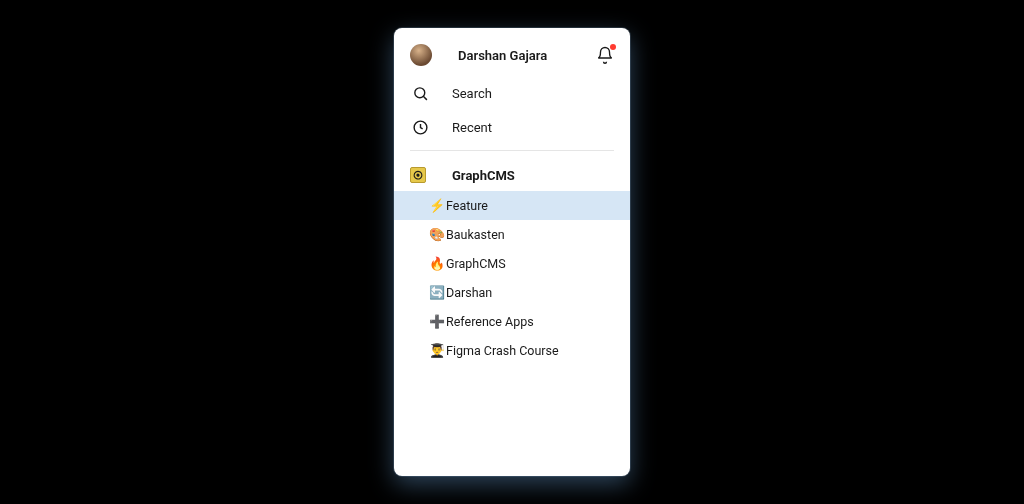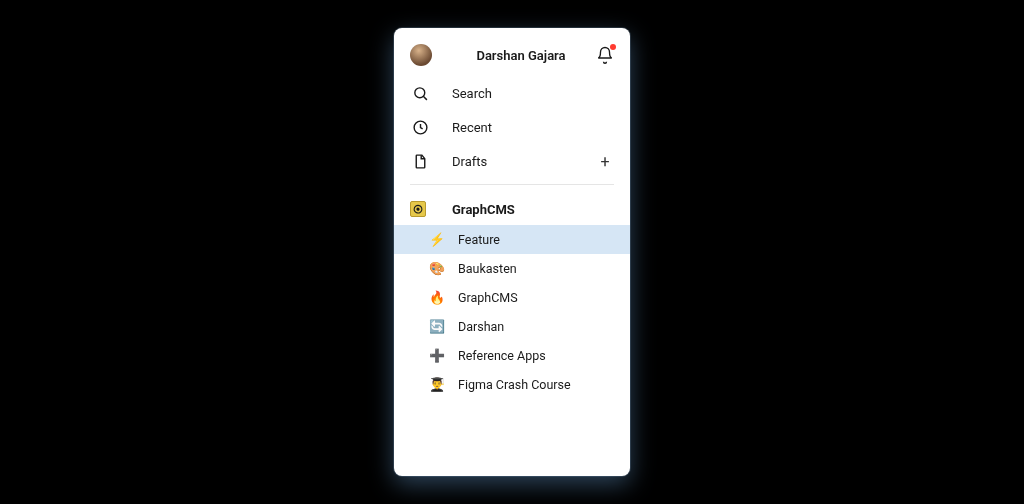--- a/index.html
+++ b/index.html
@@ -30,23 +30,22 @@
       width: 22px;
       height: 22px;
       border-radius: 50%;
       background: radial-gradient(circle at 40% 30%, #d8b28a, #6b4a32 70%);
       flex-shrink: 0;
     }
     .username {
       font-size: 13px;
       font-weight: 600;
       color: #1a1a1a;
-      margin-left: 14px;
+      margin-left: 26px;
       flex: 1;
-      text-align: center;
     }
     .bell-wrap { position: relative; width: 18px; height: 18px; }
     .bell-dot {
       position: absolute;
       top: -2px; right: -2px;
       width: 6px; height: 6px;
       background: #ff3b30;
       border-radius: 50%;
     }
     .nav-item {
@@ -89,21 +88,21 @@
     .project-item {
       display: flex;
       align-items: center;
       padding: 7px 16px 7px 34px;
       font-size: 12.5px;
       color: #1a1a1a;
       cursor: pointer;
     }
     .project-item.selected { background: #d6e6f5; }
     .proj-emoji { width: 18px; font-size: 13px; text-align:center; }
-    .proj-label { margin-left: 12px; text-align: right; }
+    .proj-label { margin-left: 0; text-align: right; }
     svg { display:block; }
   </style>
 </head>
 <body>
 
 <div class="panel">
 
   <div class="header">
     <div class="avatar"></div>
     <div class="username">Darshan Gajara</div>
@@ -130,30 +129,20 @@
     <span class="nav-icon">
       <svg width="17" height="17" viewBox="0 0 24 24" fill="none" stroke="#1a1a1a" stroke-width="2">
           <circle cx="12" cy="12" r="9"></circle>
           <polyline points="12 7 12 12 15 14"></polyline>
         </svg>
     </span>
     <span class="nav-label">Recent</span>
   </div>
 
 
-  <div class="nav-item">
-    <span class="nav-icon">
-      <svg width="17" height="17" viewBox="0 0 24 24" fill="none" stroke="#1a1a1a" stroke-width="2">
-          <path d="M14 3H7a1 1 0 0 0-1 1v16a1 1 0 0 0 1 1h10a1 1 0 0 0 1-1V8z"></path>
-          <polyline points="13 3 13 8 18 8"></polyline>
-        </svg>
-    </span>
-    <span class="nav-label">Drafts</span>
-    <span class="plus-btn">+</span>
-  </div>
 
   <div class="divider"></div>
 
   <div class="workspace-header">
     <span class="ws-icon">⦿</span>
     <span class="ws-label">GraphCMS</span>
   </div>
 
   <div id="project-list">
       <div class="project-item selected">

